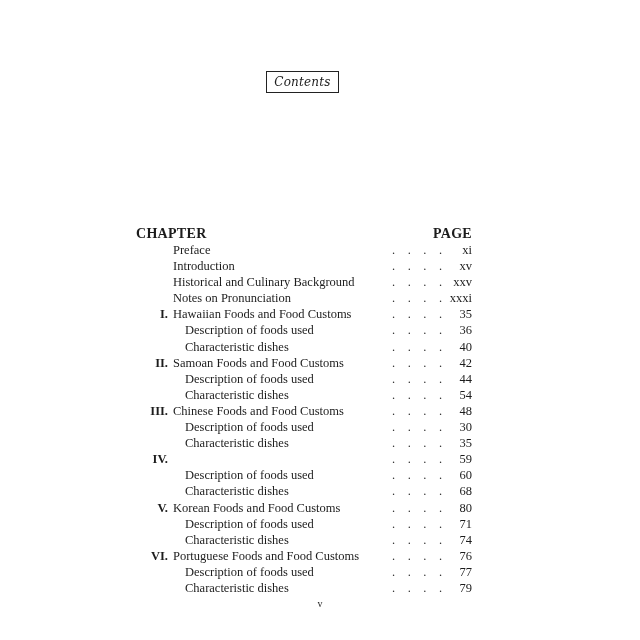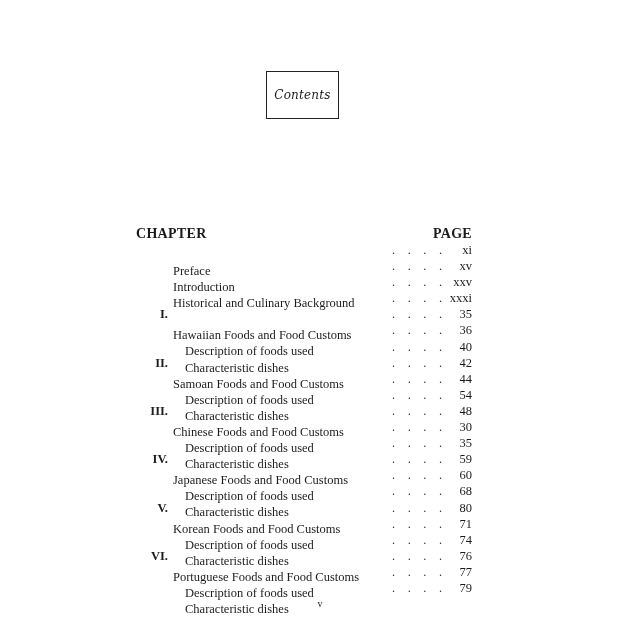--- a/index.html
+++ b/index.html
@@ -1,27 +1,27 @@
 <!DOCTYPE html>
 <html><head>
 <meta charset="utf-8">
 <style>
   html, body { margin:0; padding:0; }
   body { width:640px; height:640px; background:#ffffff; position:relative; overflow:hidden;
          font-family:"Liberation Serif","DejaVu Serif",serif; color:#1c1c1c; }
-  .title-box { position:absolute; left:266px; top:71px; width:73px; height:48px;
+  .title-box { position:absolute; left:266px; top:71px; width:73px; height:22px;
                border:1.5px solid #222; box-sizing:border-box;
                display:flex; align-items:center; justify-content:center; }
   .title-box span { font-family:"DejaVu Serif",serif; font-style:italic; font-size:12px; letter-spacing:0.2px; }
   .toc { position:absolute; left:136px; top:228px; width:336px; }
   .hdr { display:flex; justify-content:space-between; font-size:14px; font-weight:bold; letter-spacing:0.3px;
          height:11px; line-height:11px; margin-bottom:3px; }
   .row { position:relative; height:16.1px; line-height:16.1px; font-size:12.5px; white-space:nowrap; }
   .num { position:absolute; left:0; width:32px; text-align:right; font-weight:bold; }
-  .t { position:absolute;margin-top:21px; }
+  .t { position:absolute; }
   .lvl0 .t { left:37px; }
   .lvl1 .t { left:49px; }
   .dots { position:absolute; right:30px; letter-spacing:0; color:#333; }
   .pg { position:absolute; right:0; }
   .folio { position:absolute; left:0; width:640px; top:598px; text-align:center; font-size:10px; }
 </style>
 </head>
 <body>
 
 <div class="title-box">
@@ -47,20 +47,21 @@
         <span class="pg">xv</span>
       </div>
       <div class="row lvl0">
         <span class="num"></span>
         <span class="t">Historical and Culinary Background</span>
         <span class="dots">.&nbsp;&nbsp;&nbsp;&nbsp;.&nbsp;&nbsp;&nbsp;&nbsp;.&nbsp;&nbsp;&nbsp;&nbsp;.</span>
         <span class="pg">xxv</span>
       </div>
       <div class="row lvl0">
         <span class="num"></span>
+        <span class="t">Notes on Pronunciation</span>
         <span class="dots">.&nbsp;&nbsp;&nbsp;&nbsp;.&nbsp;&nbsp;&nbsp;&nbsp;.&nbsp;&nbsp;&nbsp;&nbsp;.</span>
         <span class="pg">xxxi</span>
       </div>
       <div class="row lvl0">
         <span class="num">I.</span>
         <span class="t">Hawaiian Foods and Food Customs</span>
         <span class="dots">.&nbsp;&nbsp;&nbsp;&nbsp;.&nbsp;&nbsp;&nbsp;&nbsp;.&nbsp;&nbsp;&nbsp;&nbsp;.</span>
         <span class="pg">35</span>
       </div>
       <div class="row lvl1">
@@ -106,21 +107,20 @@
         <span class="pg">30</span>
       </div>
       <div class="row lvl1">
         <span class="num"></span>
         <span class="t">Characteristic dishes</span>
         <span class="dots">.&nbsp;&nbsp;&nbsp;&nbsp;.&nbsp;&nbsp;&nbsp;&nbsp;.&nbsp;&nbsp;&nbsp;&nbsp;.</span>
         <span class="pg">35</span>
       </div>
       <div class="row lvl0">
         <span class="num">IV.</span>
-        <span class="t">Japanese Foods and Food Customs</span>
         <span class="dots">.&nbsp;&nbsp;&nbsp;&nbsp;.&nbsp;&nbsp;&nbsp;&nbsp;.&nbsp;&nbsp;&nbsp;&nbsp;.</span>
         <span class="pg">59</span>
       </div>
       <div class="row lvl1">
         <span class="num"></span>
         <span class="t">Description of foods used</span>
         <span class="dots">.&nbsp;&nbsp;&nbsp;&nbsp;.&nbsp;&nbsp;&nbsp;&nbsp;.&nbsp;&nbsp;&nbsp;&nbsp;.</span>
         <span class="pg">60</span>
       </div>
       <div class="row lvl1">

